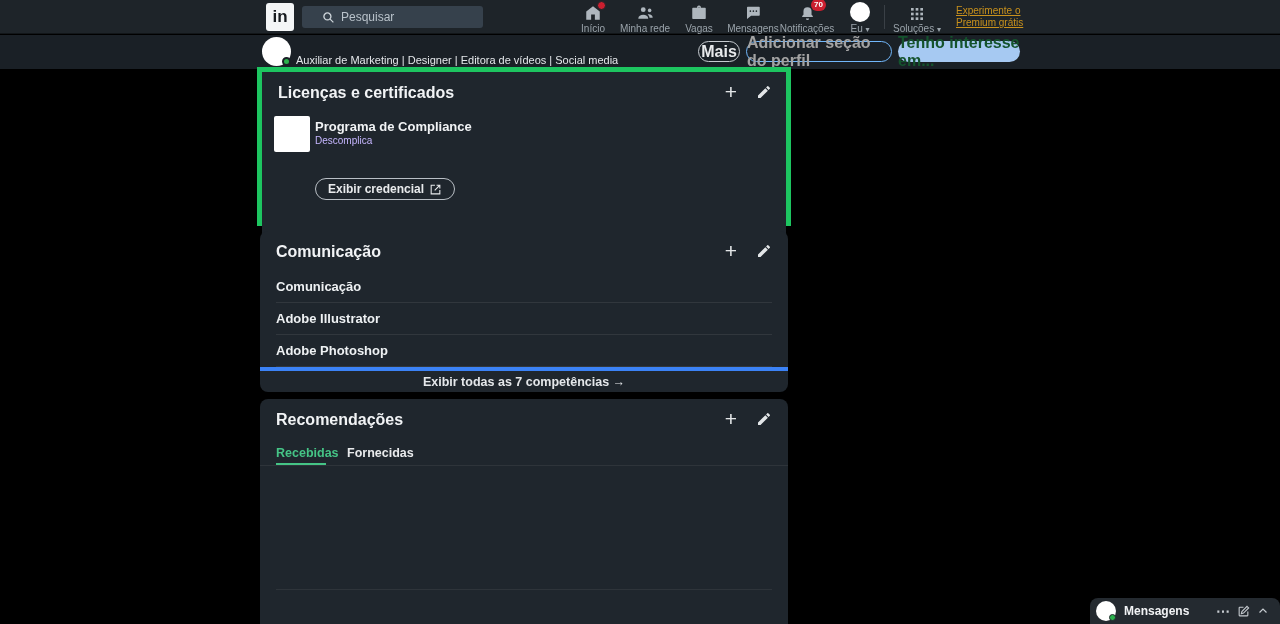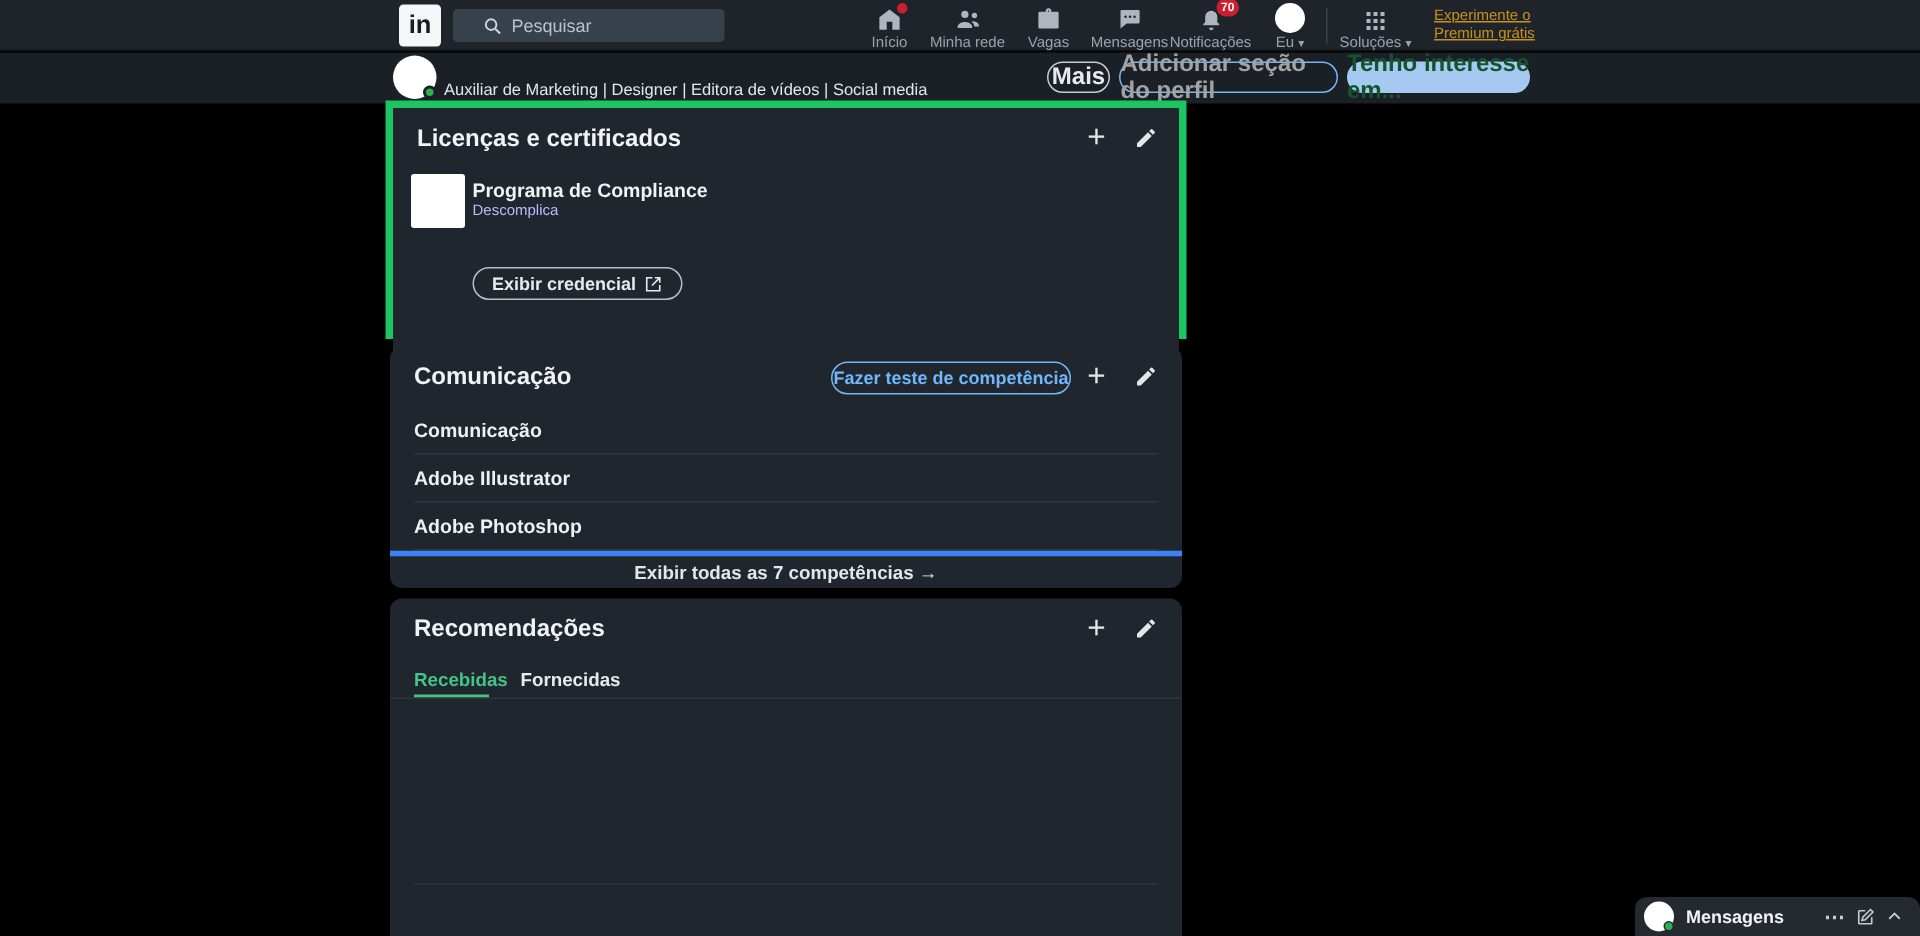--- a/index.html
+++ b/index.html
@@ -246,21 +246,20 @@
           <path d="M19 19H5V5h6V3H3v18h18v-8h-2z"></path>
             <path d="M14 3v2h3.59l-7.8 7.79 1.42 1.42L19 6.41V10h2V3z"></path>
         </svg>
       </span>
     </div>
   </div>
 </div>
 
 <div class="card card-skills">
   <div class="card-title">Comunicação</div>
-  <div class="btn-quiz">Fazer teste de competência</div>
   <div class="icon-btn" style="left:459px">
     <span class="plus-glyph">+</span>
   </div>
   <div class="icon-btn" style="left:492px">
     <span>
       <svg width="16" height="16" viewBox="0 0 24 24" fill="#e3e6e8">
           <path d="M3 17.25V21h3.75L17.81 9.94l-3.75-3.75L3 17.25zM20.71 7.04a1 1 0 0 0 0-1.41l-2.34-2.34a1 1 0 0 0-1.41 0l-1.83 1.83 3.75 3.75 1.83-1.83z"></path>
         </svg>
     </span>
   </div>

